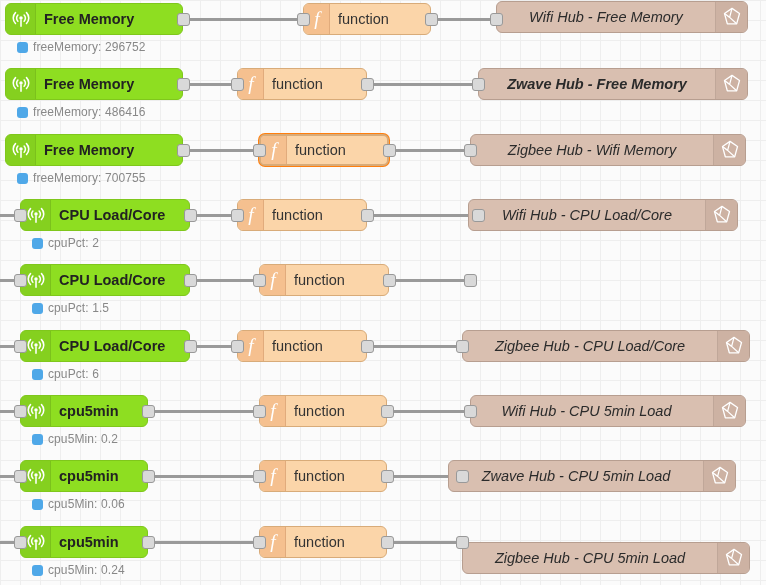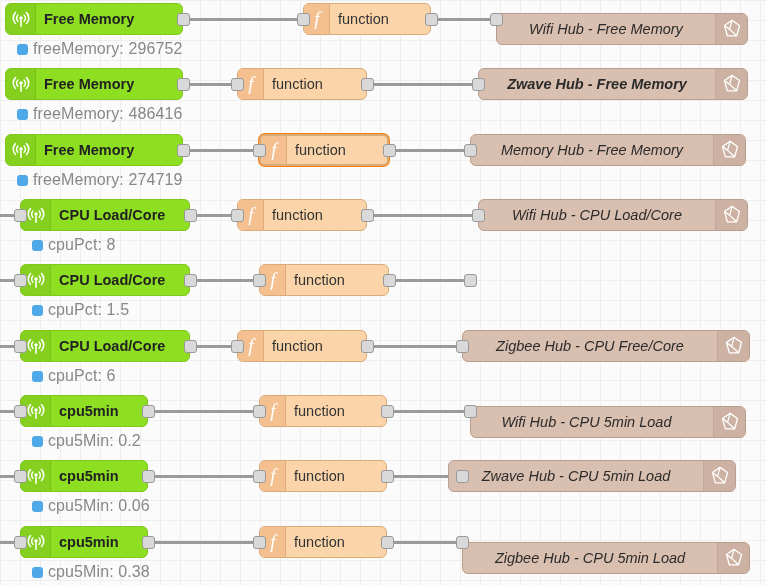--- a/index.html
+++ b/index.html
@@ -127,21 +127,21 @@
     z-index: 3;
     white-space: nowrap;
   }
   .status-dot {
     width: 11px; height: 11px;
     border-radius: 3px;
     background: #4fa8e8;
     flex: 0 0 11px;
   }
   .status-text {
-    font-size: 16px;
+    font-size: 12px;
     color: #888;
     letter-spacing: 0.1px;
   }
 
   svg { display: block; }
 </style>
 </head>
 <body>
 
 <div id="canvas">
@@ -165,21 +165,21 @@
       <div class="node-label">Free Memory</div>
     </div>
     <div class="node orange" style="left: 303px; top: 3px; width: 128px;">
       <div class="node-icon-cell">
         <svg width="18" height="22" viewBox="0 0 18 24">
           <text x="9" y="18" text-anchor="middle" font-family="Liberation Serif, serif" font-style="italic" font-size="21" fill="#ffffff">f</text>
         </svg>
       </div>
       <div class="node-label">function</div>
     </div>
-    <div class="node brown" style="left: 496px; top: 13px; width: 252px;">
+    <div class="node brown" style="left: 496px; top: 1px; width: 252px;">
       <div class="node-icon-cell">
         <svg width="22" height="22" viewBox="0 0 24 24" fill="none" stroke="#ffffff" stroke-width="1.4" stroke-linejoin="round">
           <path d="M12 2.6 20.2 8.2 17.1 19.4 6.9 19.4 3.8 8.2Z"></path>
           <path d="M12 2.6 9.4 12.4 17.1 19.4"></path>
           <path d="M9.4 12.4 3.8 8.2"></path>
         </svg>
       </div>
       <div class="node-label">Wifi Hub - Free Memory</div>
     </div>
     <div class="status" style="left: 17px; top: 40px;">
@@ -255,25 +255,25 @@
       <div class="node-label">function</div>
     </div>
     <div class="node brown" style="left: 470px; top: 134px; width: 276px;">
       <div class="node-icon-cell">
         <svg width="22" height="22" viewBox="0 0 24 24" fill="none" stroke="#ffffff" stroke-width="1.4" stroke-linejoin="round">
           <path d="M12 2.6 20.2 8.2 17.1 19.4 6.9 19.4 3.8 8.2Z"></path>
           <path d="M12 2.6 9.4 12.4 17.1 19.4"></path>
           <path d="M9.4 12.4 3.8 8.2"></path>
         </svg>
       </div>
-      <div class="node-label">Memory Hub - Free Memory</div>
+      <div class="node-label">Zigbee Hub - Wifi Memory</div>
     </div>
     <div class="status" style="left: 17px; top: 171px;">
       <span class="status-dot"></span>
-      <span class="status-text">freeMemory: 274719</span>
+      <span class="status-text">freeMemory: 700755</span>
     </div>
     <div class="wire" style="left: -4px; top: 214px; width: 24px;"></div>
     <div class="wire" style="left: 190px; top: 214px; width: 47px;"></div>
     <div class="wire" style="left: 367px; top: 214px; width: 111px;"></div>
     <div class="port" style="left: 14px; top: 209px;"></div>
     <div class="port" style="left: 184px; top: 209px;"></div>
     <div class="port" style="left: 231px; top: 209px;"></div>
     <div class="port" style="left: 361px; top: 209px;"></div>
     <div class="port" style="left: 472px; top: 209px;"></div>
     <div class="node green" style="left: 20px; top: 199px; width: 170px;">
@@ -290,33 +290,33 @@
       <div class="node-label">CPU Load/Core</div>
     </div>
     <div class="node orange" style="left: 237px; top: 199px; width: 130px;">
       <div class="node-icon-cell">
         <svg width="18" height="22" viewBox="0 0 18 24">
           <text x="9" y="18" text-anchor="middle" font-family="Liberation Serif, serif" font-style="italic" font-size="21" fill="#ffffff">f</text>
         </svg>
       </div>
       <div class="node-label">function</div>
     </div>
-    <div class="node brown" style="left: 478px; top: 199px; width: 270px; text-align: right;">
+    <div class="node brown" style="left: 468px; top: 199px; width: 270px; text-align: right;">
       <div class="node-icon-cell">
         <svg width="22" height="22" viewBox="0 0 24 24" fill="none" stroke="#ffffff" stroke-width="1.4" stroke-linejoin="round">
           <path d="M12 2.6 20.2 8.2 17.1 19.4 6.9 19.4 3.8 8.2Z"></path>
           <path d="M12 2.6 9.4 12.4 17.1 19.4"></path>
           <path d="M9.4 12.4 3.8 8.2"></path>
         </svg>
       </div>
       <div class="node-label">Wifi Hub - CPU Load/Core</div>
     </div>
     <div class="status" style="left: 32px; top: 236px;">
       <span class="status-dot"></span>
-      <span class="status-text">cpuPct: 8</span>
+      <span class="status-text">cpuPct: 2</span>
     </div>
     <div class="wire" style="left: -4px; top: 279px; width: 24px;"></div>
     <div class="wire" style="left: 190px; top: 279px; width: 69px;"></div>
     <div class="wire" style="left: 389px; top: 279px; width: 81px;"></div>
     <div class="port" style="left: 14px; top: 274px;"></div>
     <div class="port" style="left: 184px; top: 274px;"></div>
     <div class="port" style="left: 253px; top: 274px;"></div>
     <div class="port" style="left: 383px; top: 274px;"></div>
     <div class="port" style="left: 464px; top: 274px;"></div>
     <div class="node green" style="left: 20px; top: 264px; width: 170px;">
@@ -374,21 +374,21 @@
       <div class="node-label">function</div>
     </div>
     <div class="node brown" style="left: 462px; top: 330px; width: 288px;">
       <div class="node-icon-cell">
         <svg width="22" height="22" viewBox="0 0 24 24" fill="none" stroke="#ffffff" stroke-width="1.4" stroke-linejoin="round">
           <path d="M12 2.6 20.2 8.2 17.1 19.4 6.9 19.4 3.8 8.2Z"></path>
           <path d="M12 2.6 9.4 12.4 17.1 19.4"></path>
           <path d="M9.4 12.4 3.8 8.2"></path>
         </svg>
       </div>
-      <div class="node-label">Zigbee Hub - CPU Free/Core</div>
+      <div class="node-label">Zigbee Hub - CPU Load/Core</div>
     </div>
     <div class="status" style="left: 32px; top: 367px;">
       <span class="status-dot"></span>
       <span class="status-text">cpuPct: 6</span>
     </div>
     <div class="wire" style="left: -4px; top: 410px; width: 24px;"></div>
     <div class="wire" style="left: 148px; top: 410px; width: 111px;"></div>
     <div class="wire" style="left: 387px; top: 410px; width: 83px;"></div>
     <div class="port" style="left: 14px; top: 405px;"></div>
     <div class="port" style="left: 142px; top: 405px;"></div>
@@ -409,21 +409,21 @@
       <div class="node-label">cpu5min</div>
     </div>
     <div class="node orange" style="left: 259px; top: 395px; width: 128px;">
       <div class="node-icon-cell">
         <svg width="18" height="22" viewBox="0 0 18 24">
           <text x="9" y="18" text-anchor="middle" font-family="Liberation Serif, serif" font-style="italic" font-size="21" fill="#ffffff">f</text>
         </svg>
       </div>
       <div class="node-label">function</div>
     </div>
-    <div class="node brown" style="left: 470px; top: 406px; width: 276px; gap: 11px;">
+    <div class="node brown" style="left: 470px; top: 395px; width: 276px; gap: 11px;">
       <div class="node-icon-cell">
         <svg width="22" height="22" viewBox="0 0 24 24" fill="none" stroke="#ffffff" stroke-width="1.4" stroke-linejoin="round">
           <path d="M12 2.6 20.2 8.2 17.1 19.4 6.9 19.4 3.8 8.2Z"></path>
           <path d="M12 2.6 9.4 12.4 17.1 19.4"></path>
           <path d="M9.4 12.4 3.8 8.2"></path>
         </svg>
       </div>
       <div class="node-label">Wifi Hub - CPU 5min Load</div>
     </div>
     <div class="status" style="left: 32px; top: 432px;">
@@ -507,15 +507,15 @@
         <svg width="22" height="22" viewBox="0 0 24 24" fill="none" stroke="#ffffff" stroke-width="1.4" stroke-linejoin="round">
           <path d="M12 2.6 20.2 8.2 17.1 19.4 6.9 19.4 3.8 8.2Z"></path>
           <path d="M12 2.6 9.4 12.4 17.1 19.4"></path>
           <path d="M9.4 12.4 3.8 8.2"></path>
         </svg>
       </div>
       <div class="node-label">Zigbee Hub - CPU 5min Load</div>
     </div>
     <div class="status" style="left: 32px; top: 563px;">
       <span class="status-dot"></span>
-      <span class="status-text">cpu5Min: 0.38</span>
+      <span class="status-text">cpu5Min: 0.24</span>
     </div>
   </div>
 
 </body></html>

